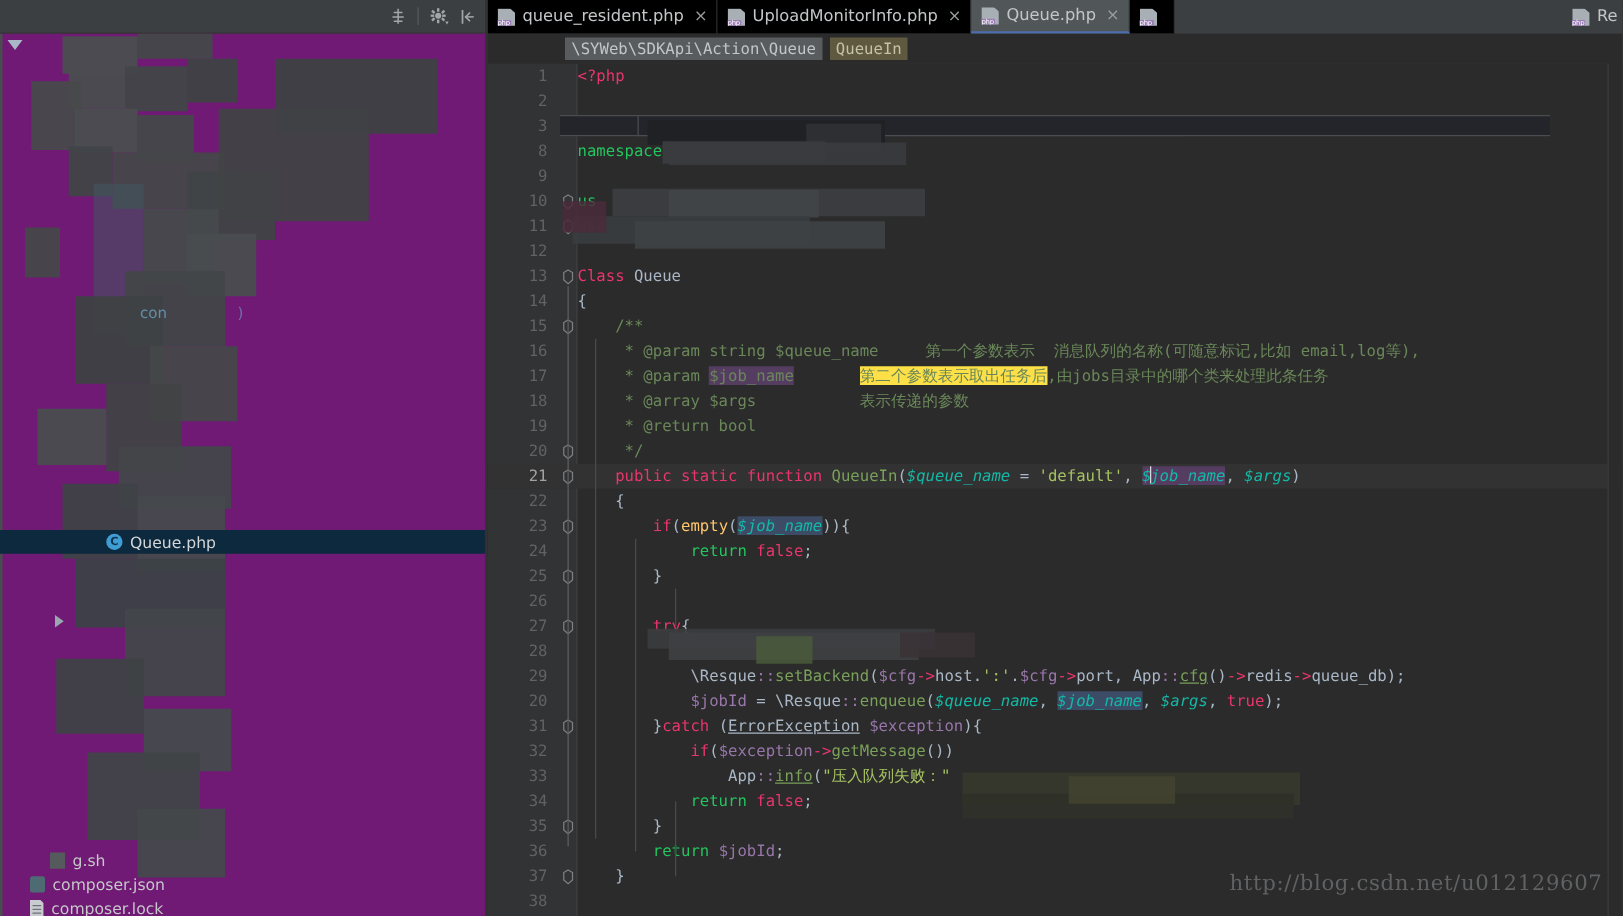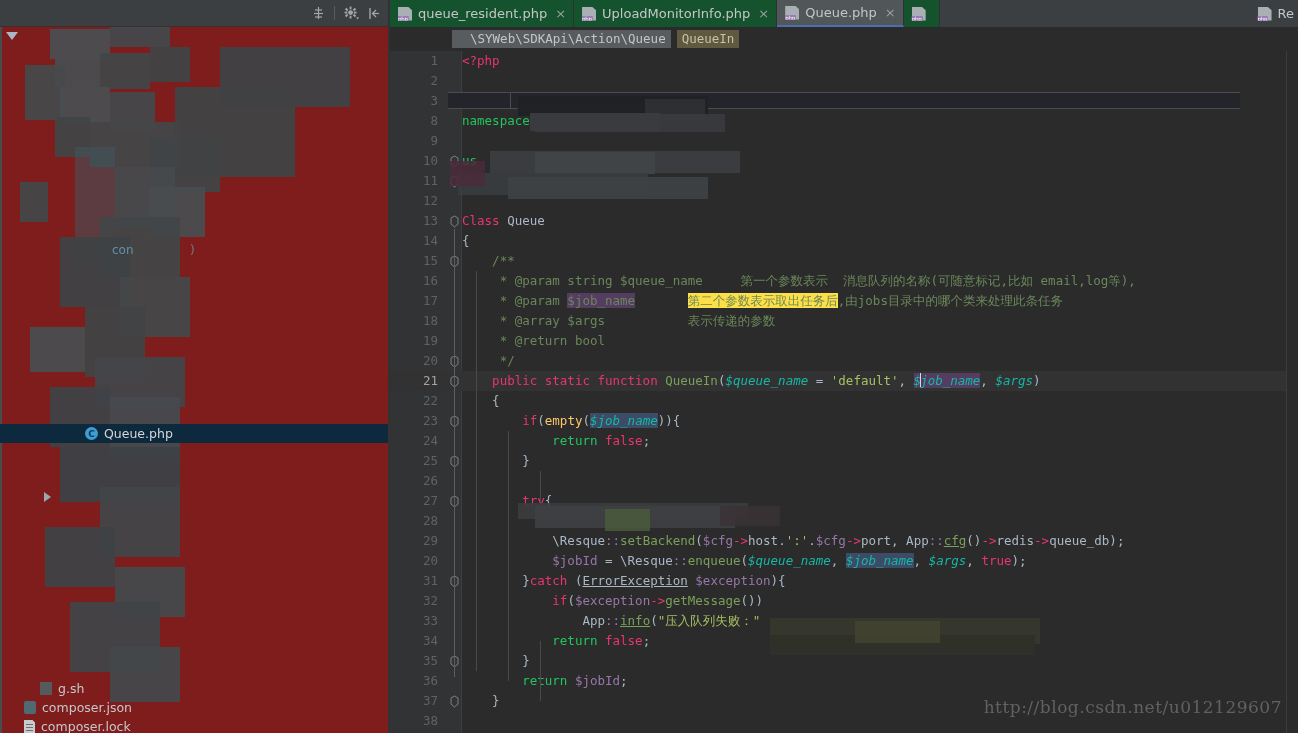--- a/index.html
+++ b/index.html
@@ -33,21 +33,21 @@
   .tb-icon {
     width: 20px; height: 20px;
     display: inline-flex; align-items: center; justify-content: center;
     opacity: .85;
   }
   .tb-sep { width: 1px; height: 14px; background: #5a5a5a; margin: 0 3px; }
 
   .proj-body {
     position: absolute; left: 0; top: 27px;
     width: 390px; height: 706px;
-    background: #7f1d1d;
+    background: #701a75;
   }
   .proj-left-edge {
     position: absolute; left: 0; top: 0;
     width: 2px; height: 706px;
     background: #4a4d4f;
   }
   
   .blur {
     position: absolute;
     background: #46494b;
@@ -123,21 +123,21 @@
     width: 908px; height: 27px;
     background: #3c3f41;
     display: flex; align-items: flex-end;
     overflow: hidden;
   }
   .tab {
     height: 27px;
     display: flex; align-items: center;
     padding: 0 7px 0 8px;
     gap: 6px;
-    background: #14532d;
+    background: #000000;
     border-right: 1px solid #2e3031;
     color: #c3c6c8;
     font-size: 13px;
     white-space: nowrap;
     position: relative;
   }
   .tab.active {
     background: #515658;
     border-bottom: 2px solid #4b6eaf;
   }
@@ -175,21 +175,21 @@
     width: 908px; height: 24px;
     background: #2b2b2b;
     display: flex; align-items: center;
     padding-left: 62px;
     gap: 6px;
     font-family: "DejaVu Sans Mono", "Liberation Mono", monospace;
     font-size: 12.5px;
   }
   .crumb-pkg {
     background: #595c5e; color: #c3c6c8;
-    padding: 1px 5px 2px 18px;
+    padding: 1px 5px 2px 5px;
   }
   .crumb-fn {
     background: #5f5a3f; color: #c6c2a5;
     padding: 1px 5px 2px 5px;
   }
 
   
   .editor {
     position: absolute; left: 390px; top: 51px;
     width: 908px; height: 682px;

